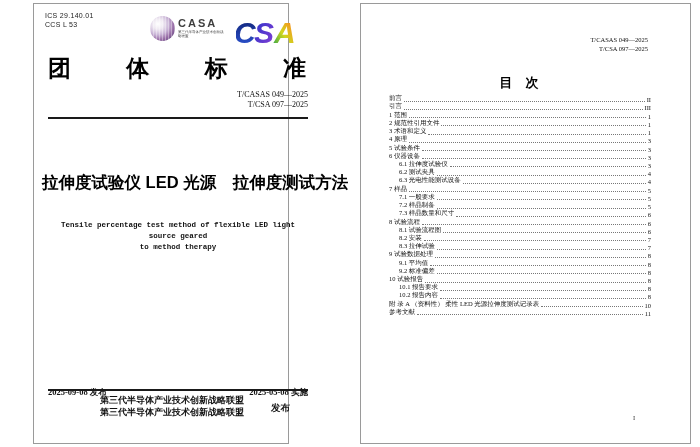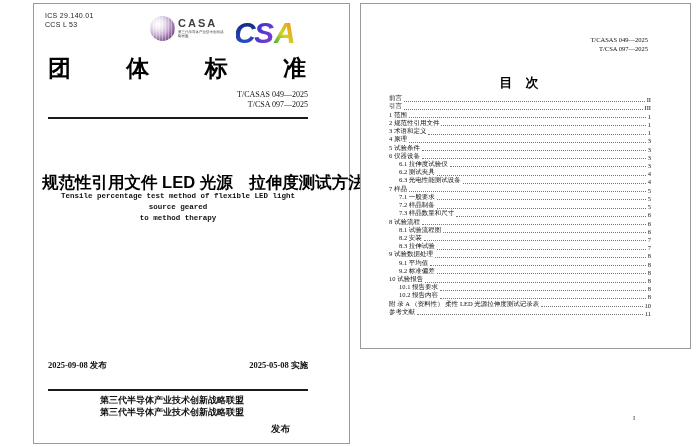--- a/index.html
+++ b/index.html
@@ -1,20 +1,20 @@
 <!DOCTYPE html>
 <html><head>
 <meta charset="utf-8">
 <style>
   html,body{margin:0;padding:0;background:#ffffff;}
   .canvas{position:relative;width:700px;height:447px;background:#ffffff;overflow:hidden;
           font-family:"Liberation Serif","DejaVu Serif",serif;color:#111;}
   .page{position:absolute;background:#fff;border:1px solid #9a9a9a;box-sizing:border-box;}
-  .page-left{left:33px;top:3px;width:317px;height:441px;}
-  .page-right{left:360px;top:3px;width:331px;height:346px;}
+  .page-left{left:33px;top:3px;width:256px;height:441px;}
+  .page-right{left:360px;top:3px;width:331px;height:441px;}
 
   
   .ics{position:absolute;left:11px;top:7px;font-family:"Liberation Sans",sans-serif;
        font-size:7px;line-height:9px;color:#222;letter-spacing:.3px;}
   .logos{position:absolute;left:116px;top:12px;display:flex;align-items:flex-start;gap:12px;}
   .casa{display:flex;align-items:flex-start;gap:3px;}
   .casa-sphere{width:25px;height:25px;border-radius:50%;
     background:
       repeating-linear-gradient(90deg,rgba(255,255,255,.35) 0 1px,rgba(255,255,255,0) 1px 3px),
       radial-gradient(circle at 32% 32%, #ffffff 0%, #efe9f2 22%, #c9b4d6 45%, #9a6fa8 65%, #6d4f86 82%, #8d8d8d 100%);}
@@ -24,29 +24,29 @@
   .casa-sub{font-family:"Liberation Sans",sans-serif;font-size:3.5px;line-height:4.2px;
             color:#444;width:46px;margin-top:1px;}
   .doc-type{position:absolute;left:14px;top:49px;width:258px;display:flex;
             justify-content:space-between;font-size:23px;font-weight:bold;color:#000;}
   .std-nos{position:absolute;left:14px;top:86px;width:260px;text-align:right;
            font-size:8px;line-height:10px;color:#111;}
   .rule{position:absolute;left:14px;top:113px;width:260px;height:2px;background:#1a1a1a;}
   .title-zh{position:absolute;left:8px;top:168px;width:272px;text-align:center;
             font-family:"Liberation Sans","DejaVu Sans",sans-serif;
             font-size:16.5px;font-weight:bold;color:#000;white-space:nowrap;}
-  .title-en{position:absolute;left:20px;top:187px;width:248px;text-align:center;
+  .title-en{position:absolute;left:20px;top:216px;width:248px;text-align:center;
             font-family:"Liberation Mono","DejaVu Sans Mono",monospace;
             font-weight:bold;font-size:7.5px;line-height:11px;color:#111;}
-  .dates{position:absolute;left:14px;top:356px;width:260px;display:flex;
+  .dates{position:absolute;left:14px;top:383px;width:260px;display:flex;
          justify-content:space-between;font-size:8.5px;font-weight:bold;}
   .footer-rule{position:absolute;left:14px;top:385px;width:260px;height:1.5px;background:#1a1a1a;}
   .pub{position:absolute;left:14px;top:391px;width:260px;}
   .orgs{text-align:center;font-size:9px;font-weight:bold;line-height:11.5px;margin:0 22px 0 10px;}
-  .pub-label{position:absolute;right:18px;top:7px;font-size:9.5px;font-weight:bold;margin-top:21px;}
+  .pub-label{position:absolute;right:18px;top:7px;font-size:9.5px;font-weight:bold;}
 
   
   .hdr-nos{position:absolute;right:42px;top:32px;text-align:right;
            font-size:6.5px;line-height:8.6px;color:#111;}
   .toc-heading{position:absolute;left:28px;top:70px;width:260px;text-align:center;
                font-size:13px;font-weight:bold;color:#000;}
   .toc{position:absolute;left:28px;top:91px;width:262px;}
   .tr{display:flex;align-items:flex-end;height:8.22px;font-size:6.5px;color:#111;}
   .tl{white-space:nowrap;}
   .dots{flex:1;border-bottom:1px dotted #777;margin:0 2px 1.5px 2px;min-width:8px;}
@@ -104,21 +104,21 @@
       <span>准</span>
     </div>
 
     <div class="std-nos">
       <div>T/CASAS 049—2025</div>
       <div>T/CSA 097—2025</div>
     </div>
 
     <div class="rule"></div>
 
-    <div class="title-zh">规范性引用文件 LED 光源　拉伸度测试方法</div>
+    <div class="title-zh">拉伸度试验仪 LED 光源　拉伸度测试方法</div>
     <div class="title-en">
       <div>Tensile percentage test method of flexible LED light source geared</div>
       <div>to method therapy</div>
     </div>
 
     <div class="dates">
       <span>2025-09-08 发布</span>
       <span>2025-05-08 实施</span>
     </div>
     <div class="footer-rule"></div>

